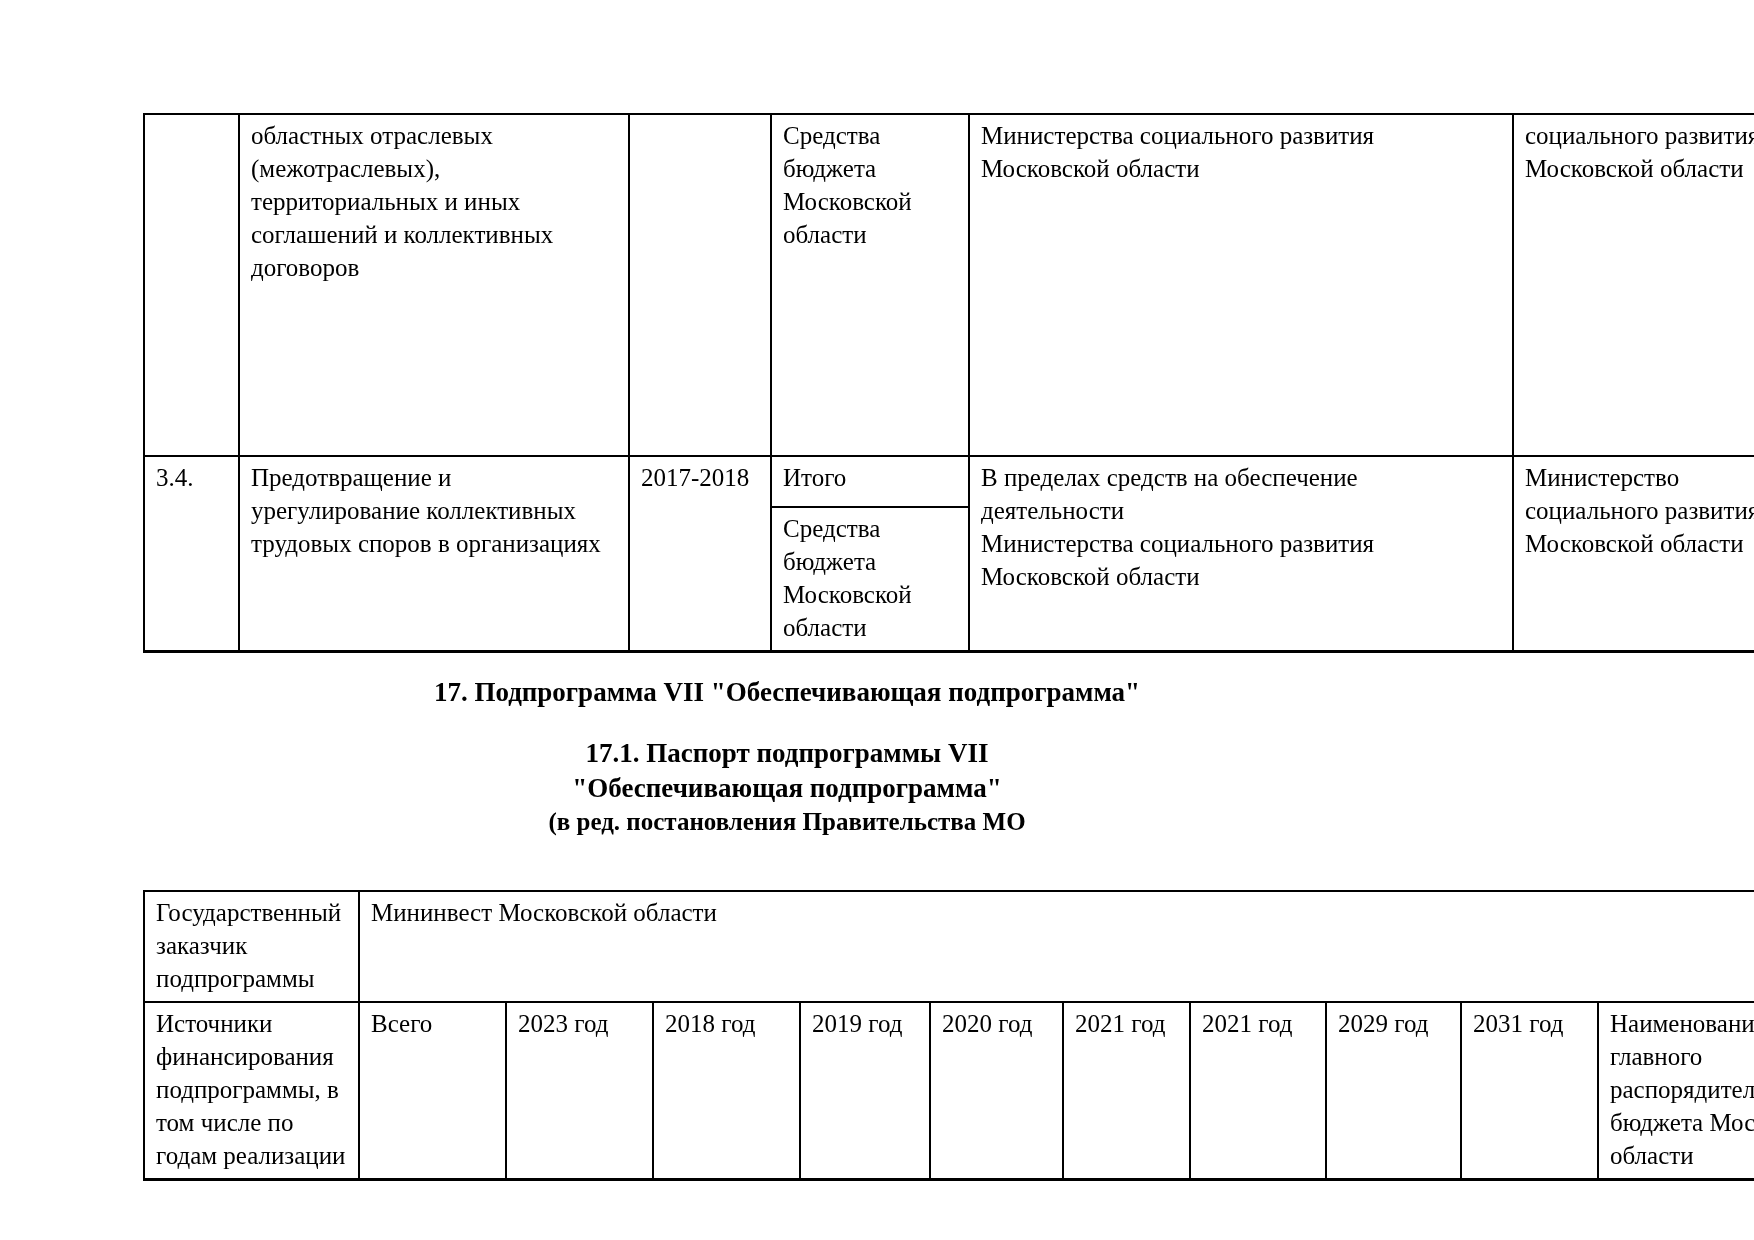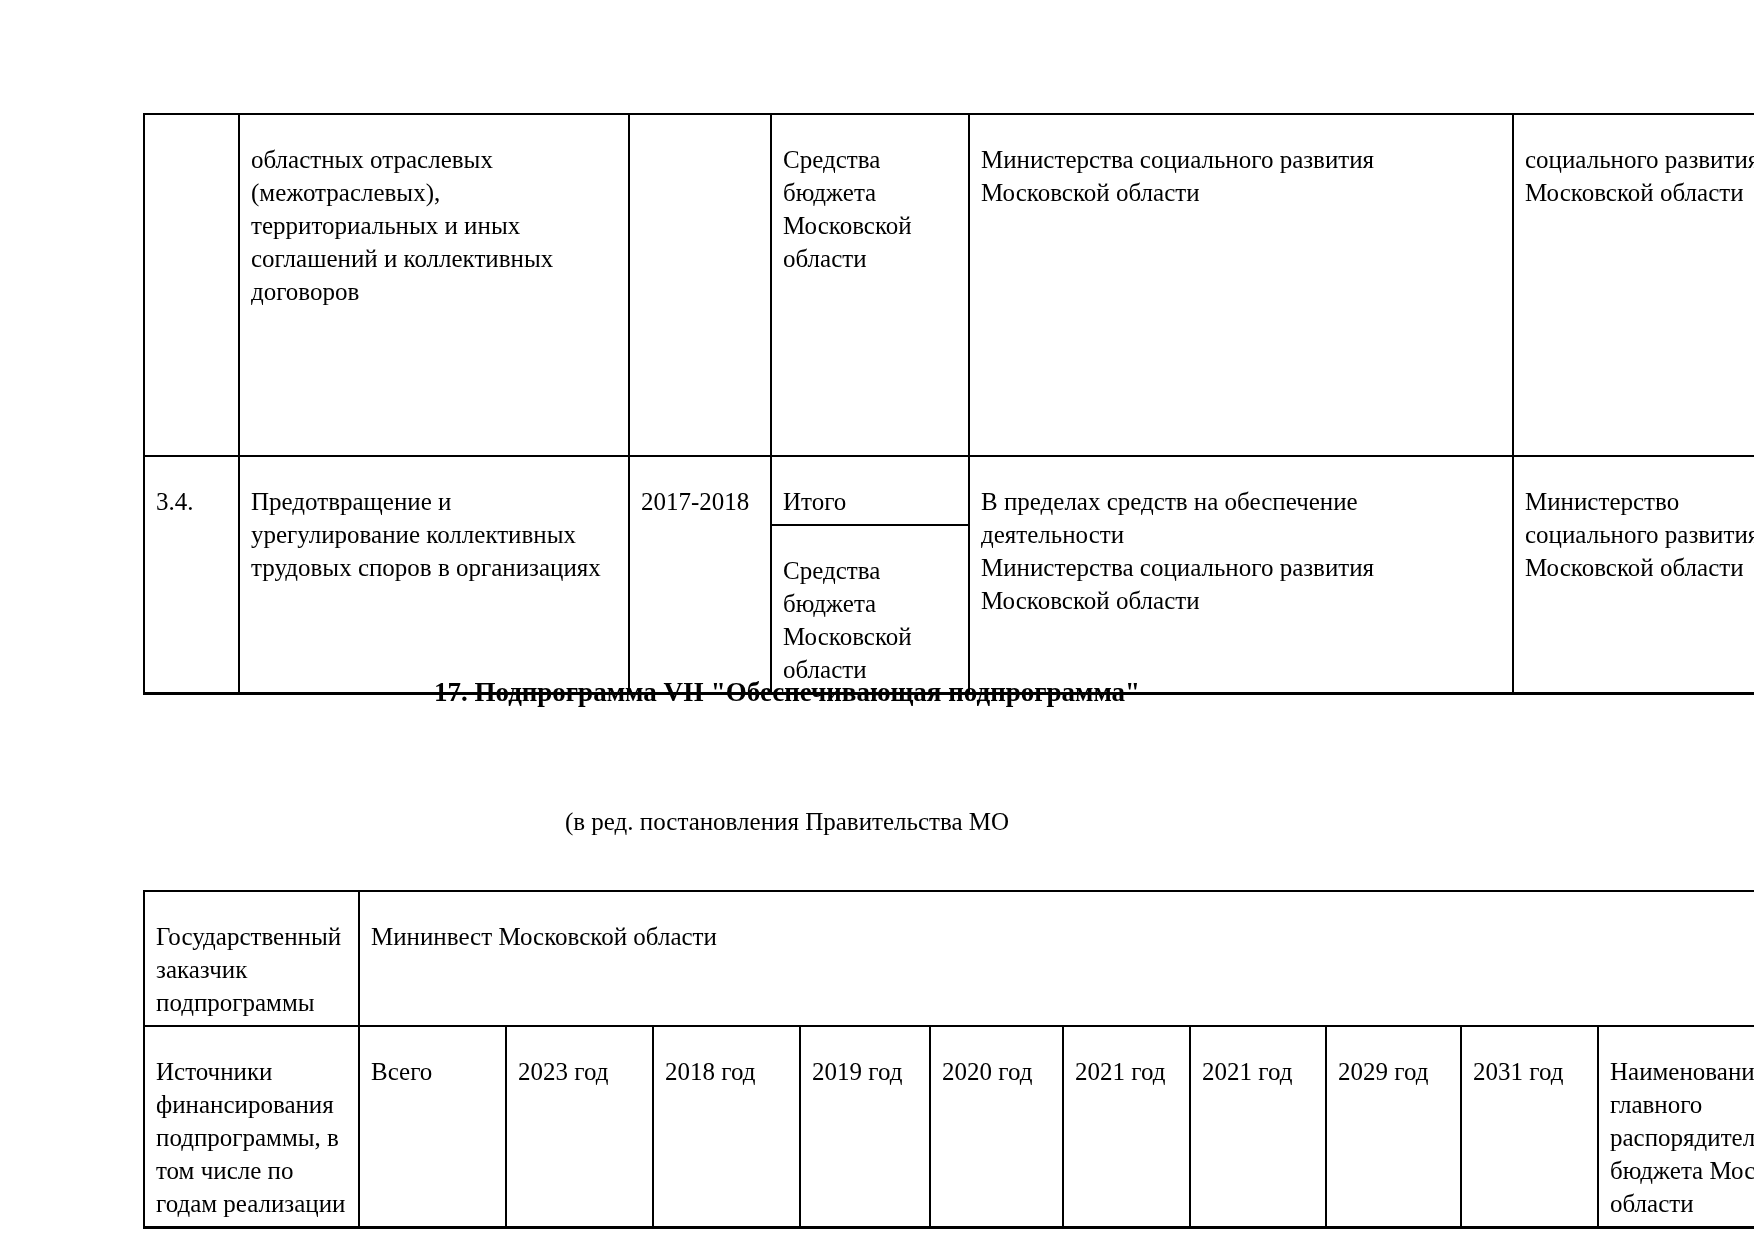--- a/index.html
+++ b/index.html
@@ -26,21 +26,21 @@
   table.doc-table {
     position: absolute;
     border-collapse: collapse;
     table-layout: fixed;
     border-top: 2px solid #000;
     border-bottom: 3px solid #000;
   }
   table.doc-table td {
     border: 2px solid #000;
     vertical-align: top;
-    padding: 28px 8px 6px 11px;
+    padding: 4px 8px 6px 11px;
     white-space: pre-line;
     overflow: hidden;
   }
   #activities-table { left: 143px; top: 113px; width: 1647px; }
   #passport-table   { left: 143px; top: 890px; width: 1704px; }
 
   tr.act-row-1 { height: 342px; }
   tr.act-row-2 { height: 51px; }
   tr.act-row-3 { height: 137px; }
 
@@ -62,20 +62,21 @@
   #subsection-heading {
     top: 736px;
     font-weight: bold;
     font-size: 27px;
     line-height: 35px;
   }
   #edition-note {
     top: 806px;
     font-size: 25px;
     line-height: 32px;
+    font-weight: bold;
   }
 </style>
 </head>
 <body>
 
 <div class="page">
 
   <table class="doc-table" id="activities-table">
     <colgroup>
       <col style="width:95px">
@@ -122,20 +123,24 @@
 бюджета
 Московской
 области</td>
       </tr>
     </tbody>
   </table>
 
   <div class="headings" id="section-heading">
     <div>17. Подпрограмма VII "Обеспечивающая подпрограмма"</div>
   </div>
+  <div class="headings" id="subsection-heading">
+    <div>17.1. Паспорт подпрограммы VII</div>
+    <div>"Обеспечивающая подпрограмма"</div>
+  </div>
   <div class="headings" id="edition-note">
     <div>(в ред. постановления Правительства МО</div>
   </div>
 
   <table class="doc-table" id="passport-table">
     <colgroup>
       <col style="width:215px">
       <col style="width:147px">
       <col style="width:147px">
       <col style="width:147px">

